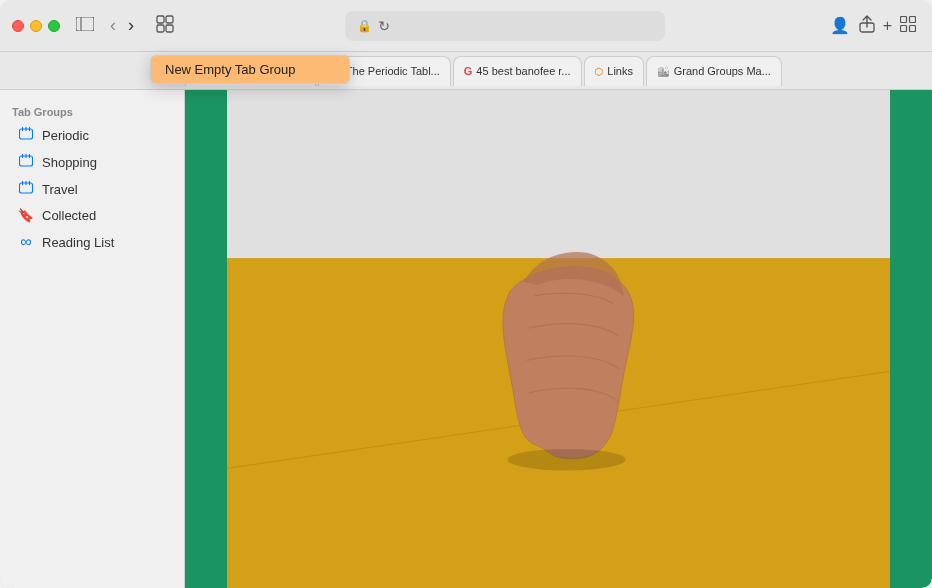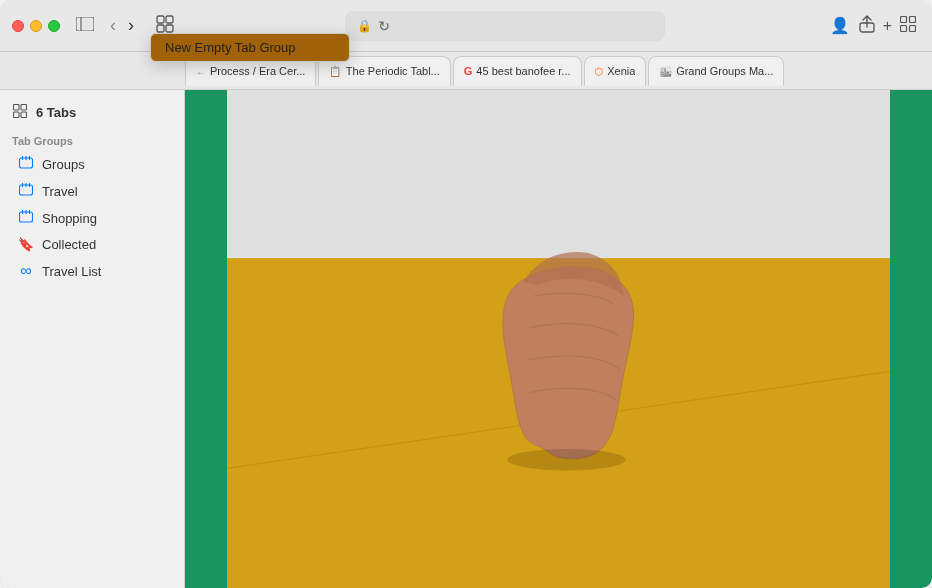--- a/index.html
+++ b/index.html
@@ -86,23 +86,23 @@
       font-size: 16px;
       color: #555;
       cursor: pointer;
       padding: 4px 6px;
       border-radius: 4px;
     }
 
     
     .dropdown-menu {
       position: absolute;
-      top: 22px;
+      top: 44px;
       left: 0;
-      background: #a16207;
+      background: #fdba74;
       border: 1px solid #ccc;
       border-radius: 6px;
       box-shadow: 0 4px 16px rgba(0,0,0,0.2);
       min-width: 200px;
       z-index: 100;
       overflow: hidden;
     }
 
     .dropdown-item {
       padding: 6px 14px;
@@ -371,91 +371,80 @@
     <div class="tab">
       <span class="tab-icon">📋</span>
       <span class="tab-label">The Periodic Tabl...</span>
     </div>
     <div class="tab">
       <span class="tab-icon" style="color:#ea4335; font-weight:bold; font-size:11px;">G</span>
       <span class="tab-label">45 best banofee r...</span>
     </div>
     <div class="tab">
       <span class="tab-icon" style="color:#ff6600;">⬡</span>
-      <span class="tab-label">Xenia</span>
+      <span class="tab-label">Links</span>
     </div>
     <div class="tab">
       <span class="tab-icon">🏙</span>
       <span class="tab-label">Grand Groups Ma...</span>
     </div>
   </div>
 
   <div class="main-area">
 
     <div class="sidebar">
 
-      <div class="sidebar-all-tabs">
-        <span class="sidebar-icon" style="color:#555;">
-          <svg width="14" height="14" viewBox="0 0 14 14" fill="none">
-            <rect x="0.5" y="0.5" width="5.5" height="5.5" rx="1" stroke="#555" stroke-width="1.1" fill="none"></rect>
-            <rect x="8" y="0.5" width="5.5" height="5.5" rx="1" stroke="#555" stroke-width="1.1" fill="none"></rect>
-            <rect x="0.5" y="8" width="5.5" height="5.5" rx="1" stroke="#555" stroke-width="1.1" fill="none"></rect>
-            <rect x="8" y="8" width="5.5" height="5.5" rx="1" stroke="#555" stroke-width="1.1" fill="none"></rect>
-          </svg>
-        </span>
-        <span>6 Tabs</span>
-      </div>
 
       <div class="sidebar-section-label">Tab Groups</div>
 
       <div class="sidebar-item">
         <span class="sidebar-icon">
           <svg width="14" height="14" viewBox="0 0 14 14" fill="none">
             <rect x="0.5" y="2" width="13" height="10" rx="2" stroke="#007aff" stroke-width="1.1" fill="none"></rect>
             <line x1="3.5" y1="0.5" x2="3.5" y2="3.5" stroke="#007aff" stroke-width="1.1" stroke-linecap="round"></line>
             <line x1="7" y1="0.5" x2="7" y2="3.5" stroke="#007aff" stroke-width="1.1" stroke-linecap="round"></line>
             <line x1="10.5" y1="0.5" x2="10.5" y2="3.5" stroke="#007aff" stroke-width="1.1" stroke-linecap="round"></line>
           </svg>
         </span>
-        <span>Groups</span>
+        <span>Periodic</span>
+      </div>
+
+      <div class="sidebar-item">
+        <span class="sidebar-icon">
+          <svg width="14" height="14" viewBox="0 0 14 14" fill="none">
+            <rect x="0.5" y="2" width="13" height="10" rx="2" stroke="#007aff" stroke-width="1.1" fill="none"></rect>
+            <line x1="3.5" y1="0.5" x2="3.5" y2="3.5" stroke="#007aff" stroke-width="1.1" stroke-linecap="round"></line>
+            <line x1="7" y1="0.5" x2="7" y2="3.5" stroke="#007aff" stroke-width="1.1" stroke-linecap="round"></line>
+            <line x1="10.5" y1="0.5" x2="10.5" y2="3.5" stroke="#007aff" stroke-width="1.1" stroke-linecap="round"></line>
+          </svg>
+        </span>
+        <span>Shopping</span>
       </div>
 
       <div class="sidebar-item">
         <span class="sidebar-icon">
           <svg width="14" height="14" viewBox="0 0 14 14" fill="none">
             <rect x="0.5" y="2" width="13" height="10" rx="2" stroke="#007aff" stroke-width="1.1" fill="none"></rect>
             <line x1="3.5" y1="0.5" x2="3.5" y2="3.5" stroke="#007aff" stroke-width="1.1" stroke-linecap="round"></line>
             <line x1="7" y1="0.5" x2="7" y2="3.5" stroke="#007aff" stroke-width="1.1" stroke-linecap="round"></line>
             <line x1="10.5" y1="0.5" x2="10.5" y2="3.5" stroke="#007aff" stroke-width="1.1" stroke-linecap="round"></line>
           </svg>
         </span>
         <span>Travel</span>
       </div>
 
-      <div class="sidebar-item">
-        <span class="sidebar-icon">
-          <svg width="14" height="14" viewBox="0 0 14 14" fill="none">
-            <rect x="0.5" y="2" width="13" height="10" rx="2" stroke="#007aff" stroke-width="1.1" fill="none"></rect>
-            <line x1="3.5" y1="0.5" x2="3.5" y2="3.5" stroke="#007aff" stroke-width="1.1" stroke-linecap="round"></line>
-            <line x1="7" y1="0.5" x2="7" y2="3.5" stroke="#007aff" stroke-width="1.1" stroke-linecap="round"></line>
-            <line x1="10.5" y1="0.5" x2="10.5" y2="3.5" stroke="#007aff" stroke-width="1.1" stroke-linecap="round"></line>
-          </svg>
-        </span>
-        <span>Shopping</span>
-      </div>
-
 
       <div class="sidebar-item">
         <span class="sidebar-icon" style="color:#007aff;">🔖</span>
         <span>Collected</span>
       </div>
 
       <div class="sidebar-item">
         <span class="sidebar-icon" style="color:#007aff; font-size:16px;">∞</span>
-        <span>Travel List</span>
+        <span>Reading List</span>
       </div>
 
     </div>
 
     <div class="content-area">
       <div class="green-panel-left"></div>
 
       <div class="image-area">
         
         <svg width="100%" height="100%" viewBox="0 0 615 500" preserveAspectRatio="xMidYMid slice" xmlns="http://www.w3.org/2000/svg">

